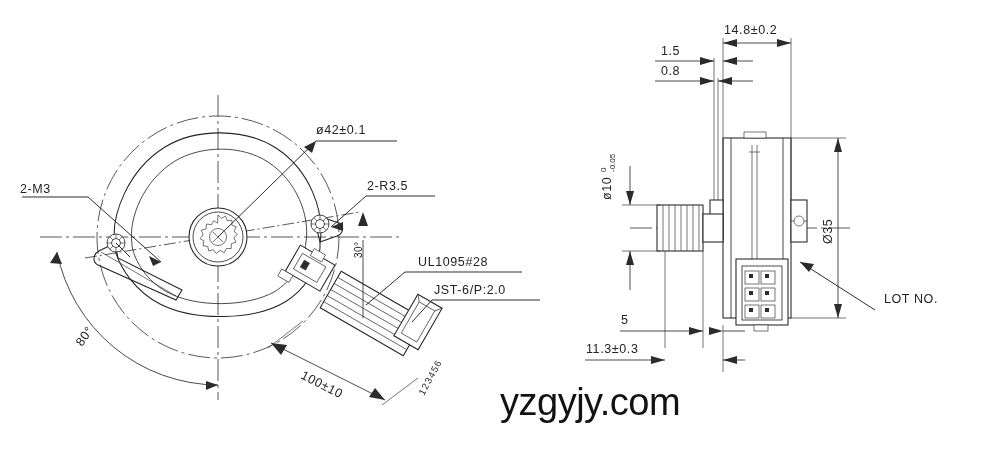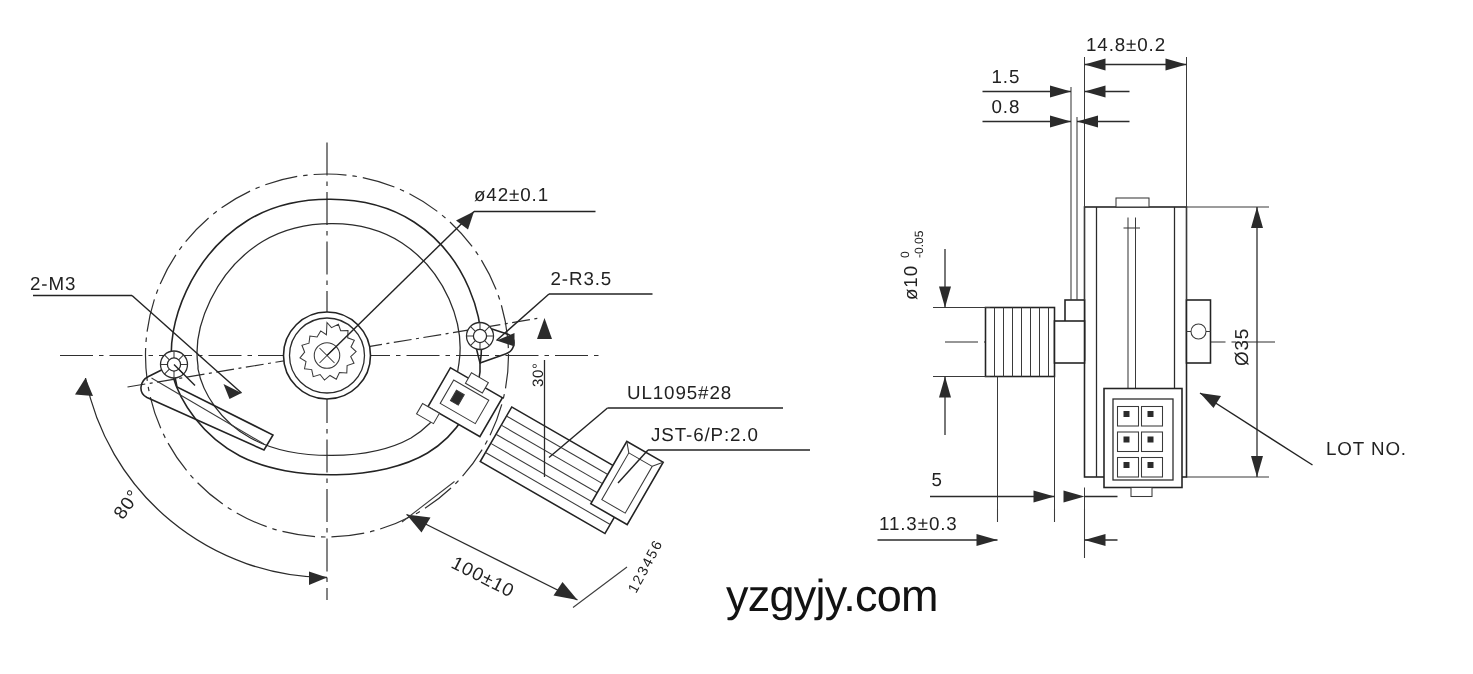--- a/index.html
+++ b/index.html
@@ -34,23 +34,23 @@
   }
   .pinnum{
     font-family:"Liberation Sans", sans-serif;
     font-size:9.5px;
     fill:#222222;
     letter-spacing:1.2px;
     white-space:pre;
   }
   .watermark{
     position:absolute;
-    left:484px;top:383px;
-    font-family:"Liberation Sans", sans-serif;
-    font-size:30px;
+    left:500px;top:383px;
+    font-family:"Liberation Sans", sans-serif;
+    font-size:38px;
     color:#121212;
     letter-spacing:-0.5px;
     line-height:1;
     user-select:none;
   }
   .ln{stroke:#232323;fill:none;stroke-width:1.05;}
   .ln-thin{stroke:#2b2b2b;fill:none;stroke-width:0.85;}
   .ln-hair{stroke:#3a3a3a;fill:none;stroke-width:0.7;}
   .ctr{stroke:#2f2f2f;fill:none;stroke-width:0.8;stroke-dasharray:22 4 3 4;}
   .ctr-s{stroke:#2f2f2f;fill:none;stroke-width:0.8;stroke-dasharray:12 3 2 3;}

